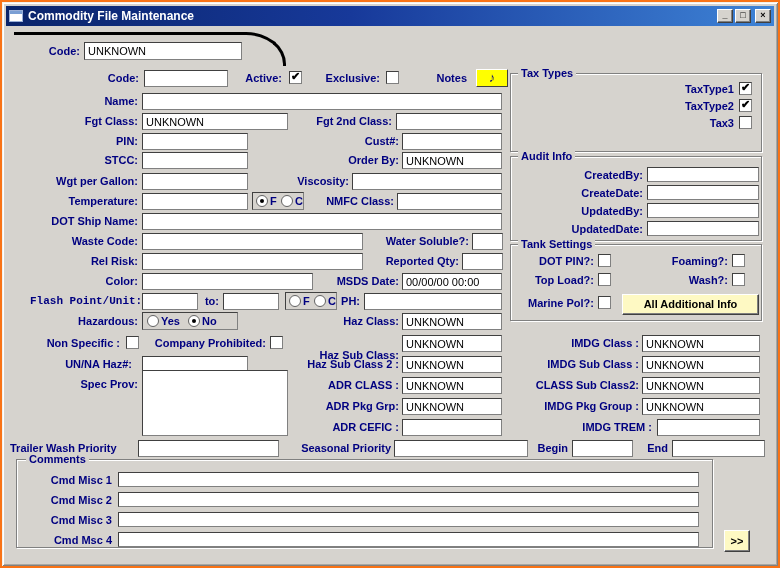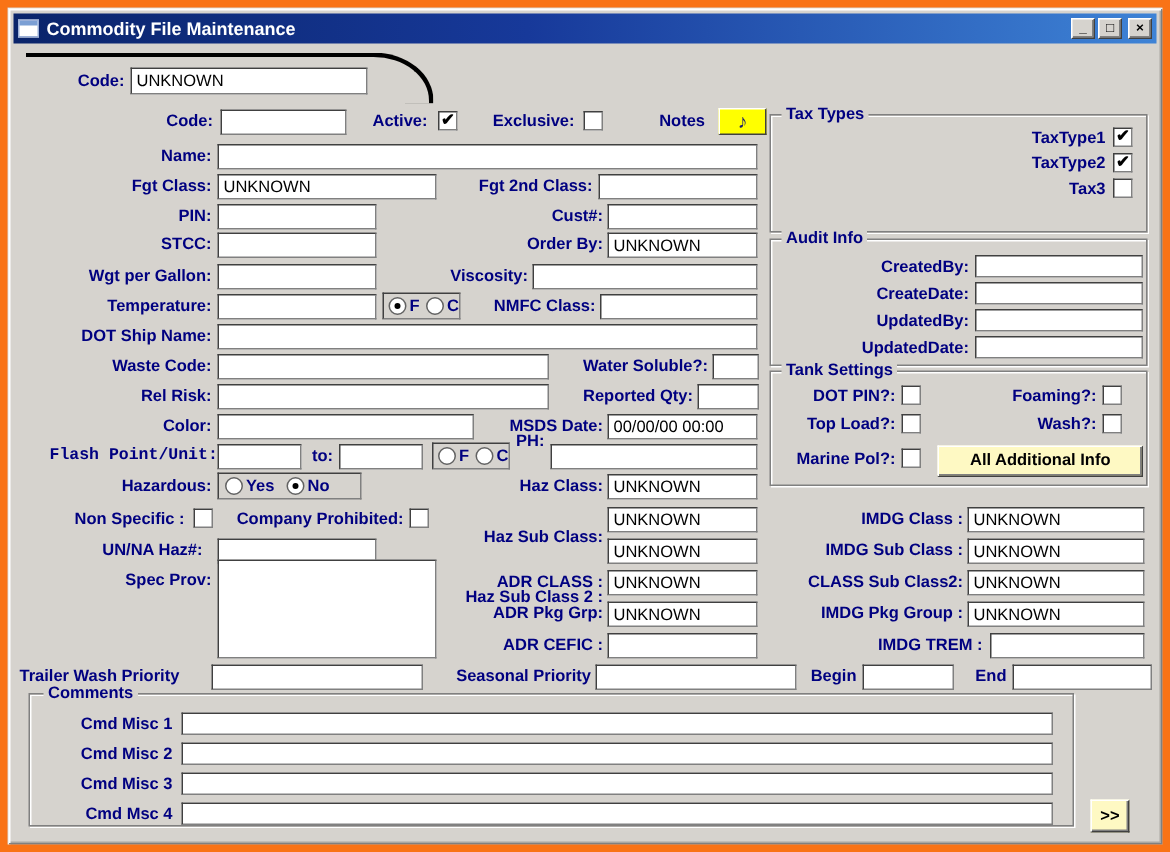--- a/index.html
+++ b/index.html
@@ -1,18 +1,18 @@
 <!DOCTYPE html>
 <html><head>
 <meta charset="utf-8">
 <style>
   * { margin:0; padding:0; box-sizing:border-box; }
   body { width:780px; height:568px; font-family:"Liberation Sans",sans-serif; background:#fff; }
   .win { position:relative; width:780px; height:568px; background:#d6d3ce;
-         border:5px solid #f97316;
+         border:2px solid #f97316;
          box-shadow: inset 1px 1px 0 #f3f1ec, inset -1px -1px 0 #808080, inset 2px 2px 0 #fff, inset -2px -2px 0 #a9a7a2;
          overflow:hidden; }
   .titlebar { position:absolute; left:4px; top:4px; right:4px; height:20px;
               background:linear-gradient(90deg,#0a246a 0%,#17399a 45%,#3e83d6 100%);
               display:flex; align-items:center; padding:0 3px; }
   .appicon { width:14px; height:12px; background:#fff; border:1px solid #9bb0d8; display:inline-block; position:relative; flex:0 0 auto; }
   .appicon::before { content:""; position:absolute; left:0; top:0; right:0; height:3px; background:#7b9fd4; }
   .ttitle { color:#fff; font-size:12px; font-weight:bold; margin-left:5px; flex:1;
             white-space:nowrap; overflow:hidden; }
   .wbtn { width:16px; height:14px; background:#d6d3ce; border:1px solid; border-color:#fff #404040 #404040 #fff;
@@ -121,21 +121,21 @@
 
   <span class="lb" style="left:28px; top:293px; width:108px;font-family:Liberation Mono, monospace;">Flash Point/Unit:</span>
   <input class="tb" style="left: 140px; top: 291px; width: 56px;" value="">
   <span class="lb" style="left:199px; top:293px; width:18px;">to:</span>
   <input class="tb" style="left: 221px; top: 291px; width: 56px;" value="">
   <span class="panel" style="left:283px; top:290px; width:52px; height:18px;"></span>
   <span class="rd" style="left:287px; top:293px;" data-on="false"></span>
   <span class="lb la" style="left:301px; top:293px; width:9px;">F</span>
   <span class="rd" style="left:312px; top:293px;" data-on="false"></span>
   <span class="lb la" style="left:326px; top:293px; width:9px;">C</span>
-  <span class="lb" style="left:334px; top:283px; width:24px;">PH:</span>
+  <span class="lb" style="left:334px; top:293px; width:24px;">PH:</span>
   <input class="tb" style="left: 362px; top: 291px; width: 138px;" value="">
 
   <span class="lb" style="left:64px; top:313px; width:72px;">Hazardous:</span>
   <span class="panel" style="left:140px; top:310px; width:96px; height:18px;"></span>
   <span class="rd" style="left:145px; top:313px;" data-on="false"></span>
   <span class="lb la" style="left:159px; top:313px; width:24px;">Yes</span>
   <span class="rd" style="left:186px; top:313px;" data-on="true"></span>
   <span class="lb la" style="left:200px; top:313px; width:20px;">No</span>
   <span class="lb" style="left:328px; top:313px; width:69px;">Haz Class:</span>
   <input class="tb" style="left: 400px; top: 311px; width: 100px;" value="UNKNOWN">
@@ -144,21 +144,21 @@
   <span class="cb" style="left:124px; top:334px;" data-checked="false"></span>
   <span class="lb" style="left:140px; top:335px; width:124px;">Company Prohibited:</span>
   <span class="cb" style="left:268px; top:334px;" data-checked="false"></span>
   <span class="lb" style="left:301px; top:335px; width:96px;margin-top:12px;">Haz Sub Class:</span>
   <input class="tb" style="left: 400px; top: 333px; width: 100px;" value="UNKNOWN">
   <span class="lb" style="left:546px; top:335px; width:91px;">IMDG Class :</span>
   <input class="tb" style="left: 640px; top: 333px; width: 118px;" value="UNKNOWN">
 
   <span class="lb" style="left:32px; top:356px; width:98px;">UN/NA Haz#:</span>
   <input class="tb" style="left: 140px; top: 354px; width: 106px;" value="">
-  <span class="lb" style="left:288px; top:356px; width:109px;margin-top:31px;">Haz Sub Class 2 :</span>
+  <span class="lb" style="left:288px; top:356px; width:109px;">Haz Sub Class 2 :</span>
   <input class="tb" style="left: 400px; top: 354px; width: 100px;" value="UNKNOWN">
   <span class="lb" style="left:523px; top:356px; width:114px;">IMDG Sub Class :</span>
   <input class="tb" style="left: 640px; top: 354px; width: 118px;" value="UNKNOWN">
 
   <span class="lb" style="left:50px; top:376px; width:86px;">Spec Prov:</span>
   <textarea class="tb" style="left: 140px; top: 368px; width: 146px; height: 66px;"></textarea>
 
   <span class="lb" style="left:308px; top:377px; width:89px;">ADR CLASS :</span>
   <input class="tb" style="left: 400px; top: 375px; width: 100px;" value="UNKNOWN">
   <span class="lb" style="left:522px; top:377px; width:115px;">CLASS Sub Class2:</span>

